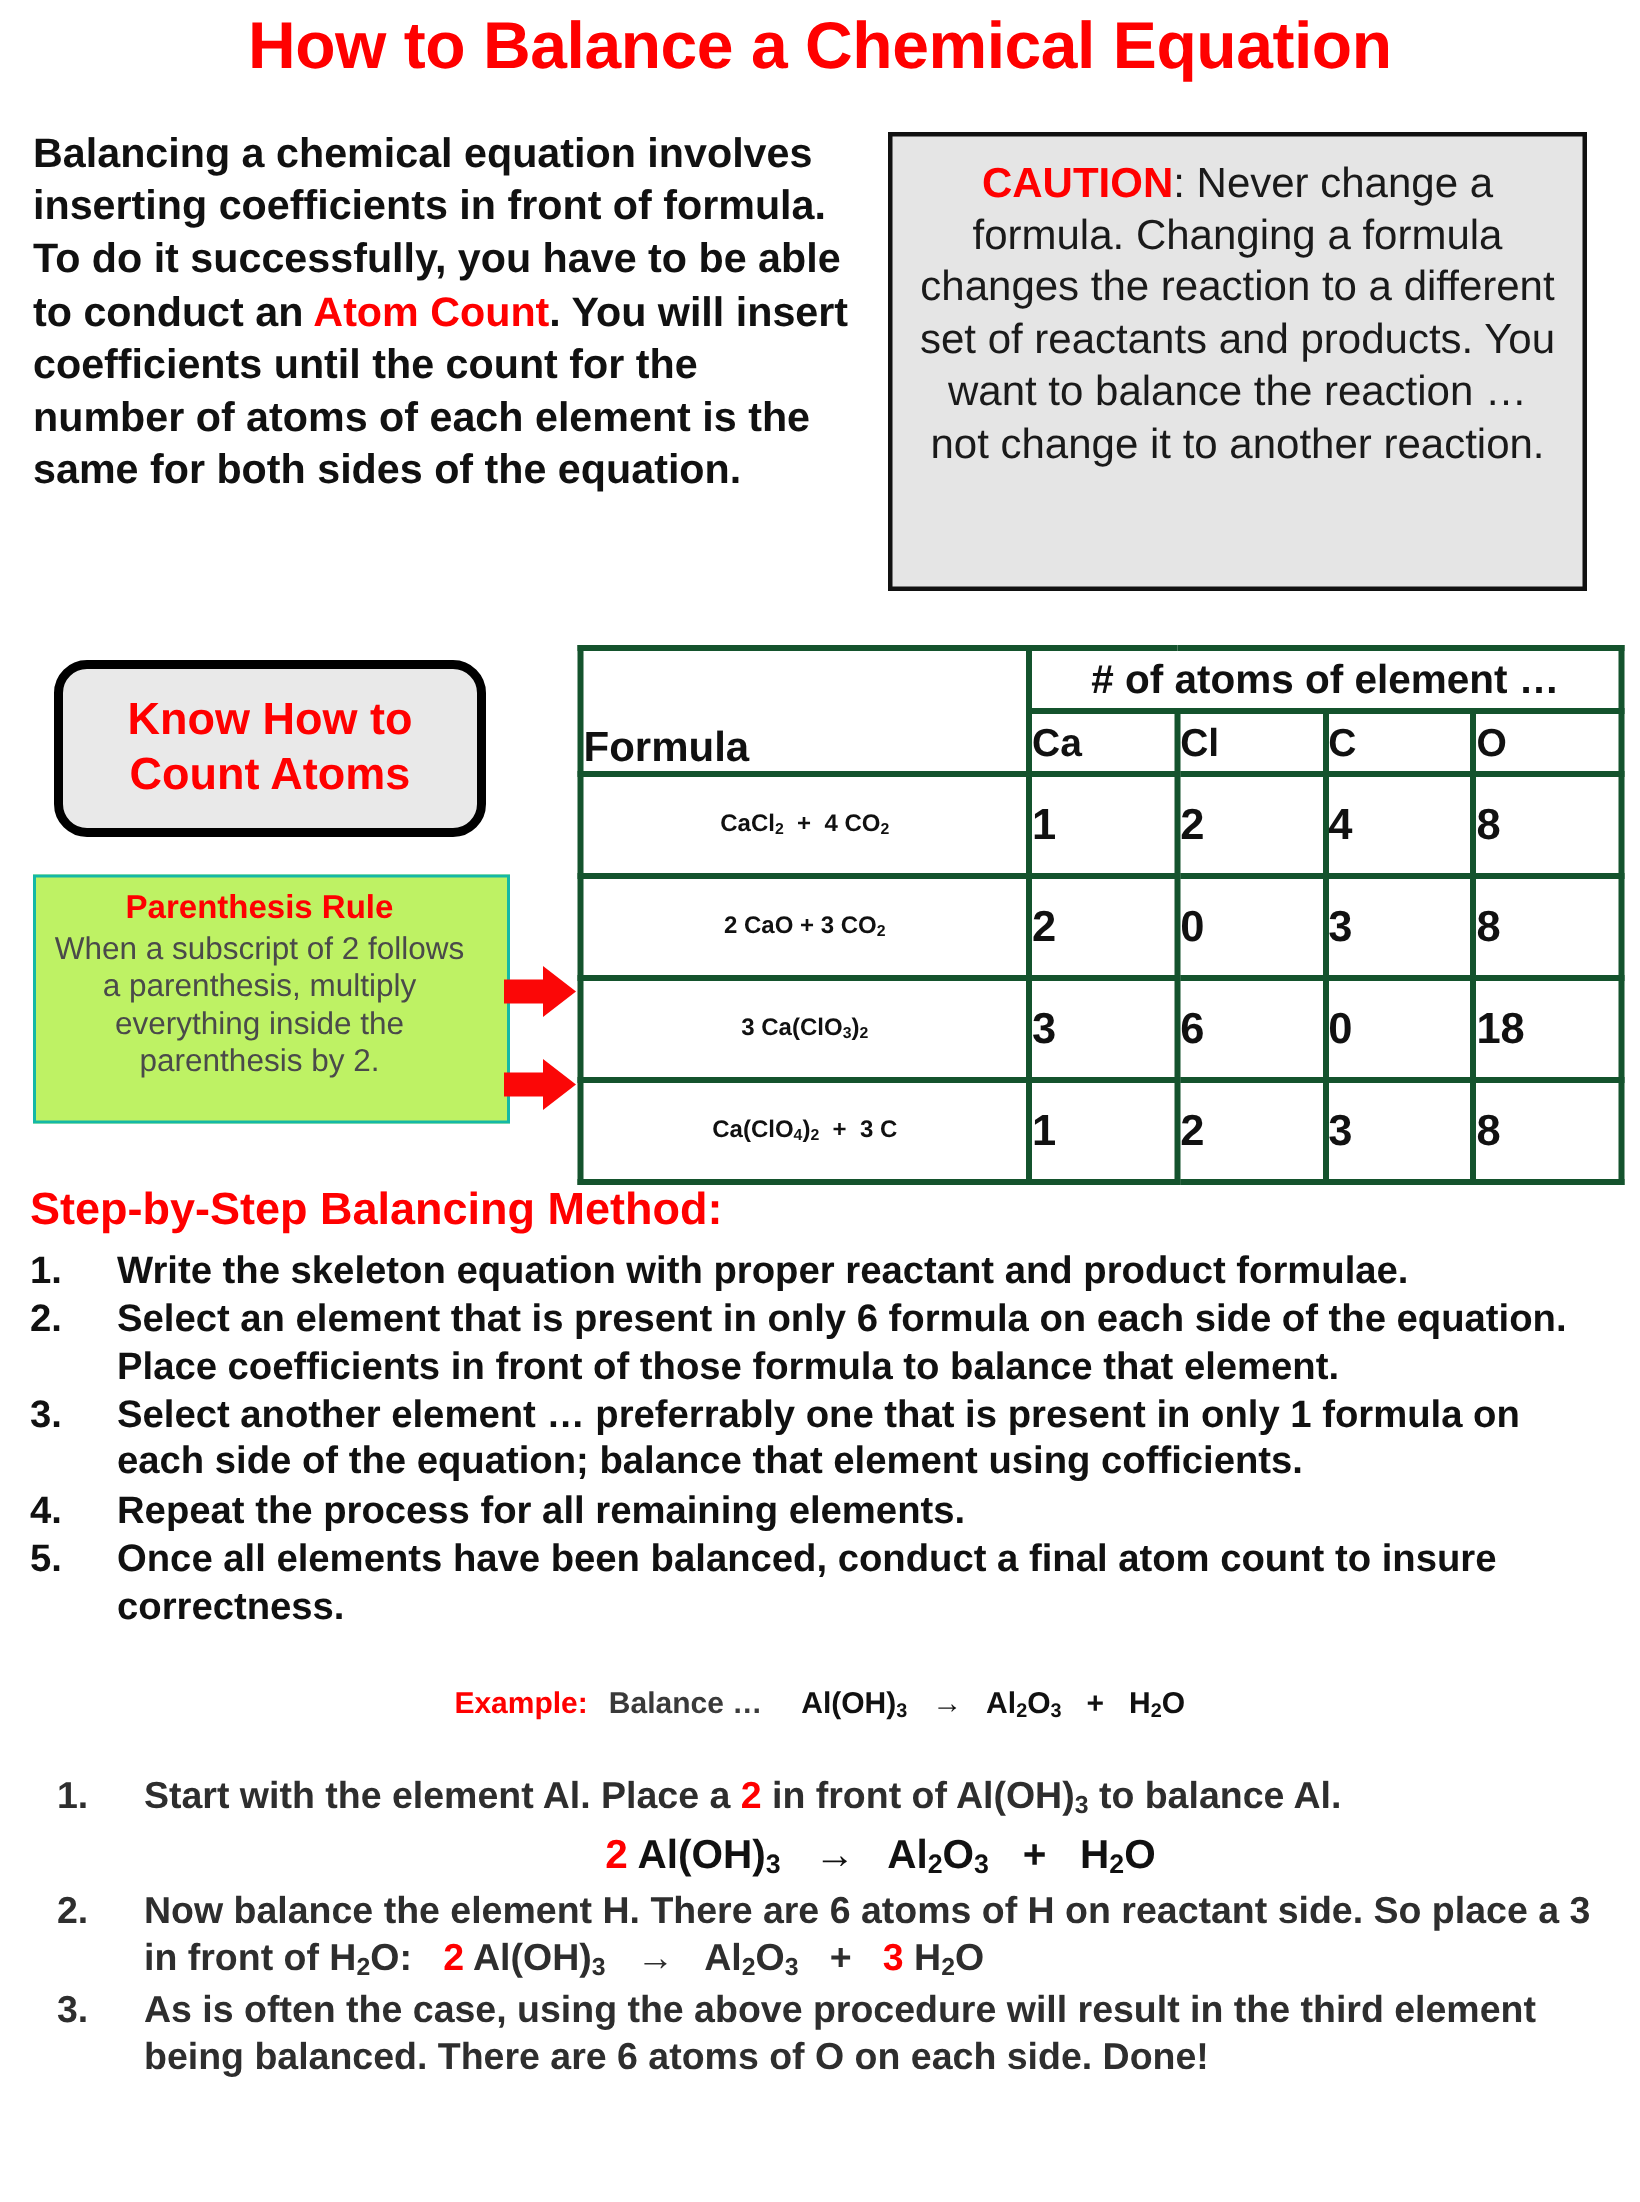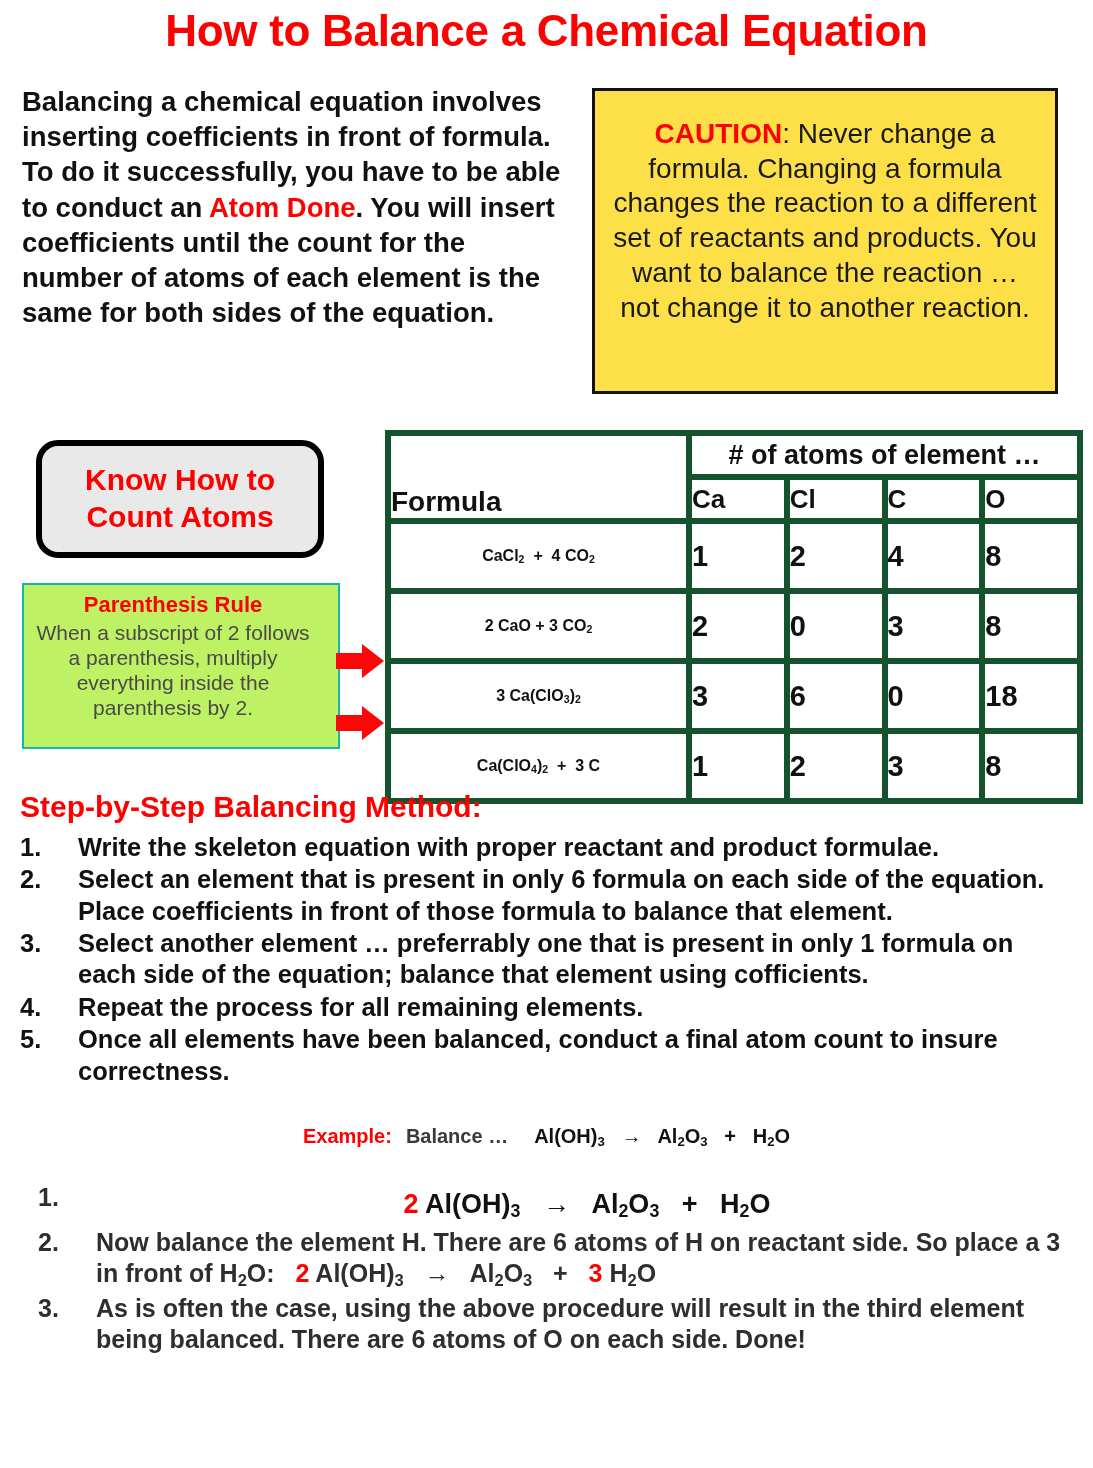--- a/index.html
+++ b/index.html
@@ -33,23 +33,23 @@
     font-weight:bold;
     line-height:1.28;
     color:#111111;
   }
   .intro .hl{color:#ff0000;}
 
   
   .caution-box{
     position:absolute;left:592px;top:88px;width:466px;height:306px;
     border:3px solid #111111;
-    background:#fde047;
+    background:#e5e5e5;
     box-sizing:border-box;
-    padding:26px 14px 0 14px;
+    padding:14px 14px 0 14px;
   }
   .caution-text{
     font-size:28px;
     line-height:1.24;
     text-align:center;
     color:#1a1a1a;
   }
   .caution-text .cw{color:#ff0000;font-weight:bold;}
 
   
@@ -90,21 +90,21 @@
     border-left:22px solid #fb0707;
   }
 
   
   .atoms-table{
     position:absolute;left:385px;top:430px;width:698px;
     border-collapse:collapse;
     table-layout:fixed;
   }
   .atoms-table td,.atoms-table th{
-    border:6px solid #14532d;
+    border:4px solid #14532d;
     padding:0;
     font-weight:bold;
     color:#111111;
   }
   .atoms-table .c-formula{width:295px;margin-left:16px;}
   .atoms-table .c-el{width:100px;text-align:left;}
   .th-span{
     height:38px;font-size:27px;text-align:center;vertical-align:middle;
     border-bottom:3px solid #000000;
   }
@@ -154,21 +154,21 @@
   sub{font-size:0.66em;vertical-align:-0.22em;}
 </style>
 </head>
 <body>
 
 <div class="page">
 
   <div class="title">How to Balance a Chemical Equation</div>
 
   <div class="intro">
-    <span>Balancing a chemical equation involves inserting coefficients in front of formula. To do it successfully, you have to be able to conduct an </span><span class="hl">Atom Done</span><span>. You will insert coefficients until the count for the number of atoms of each element is the same for both sides of the equation.</span>
+    <span>Balancing a chemical equation involves inserting coefficients in front of formula. To do it successfully, you have to be able to conduct an </span><span class="hl">Atom Count</span><span>. You will insert coefficients until the count for the number of atoms of each element is the same for both sides of the equation.</span>
   </div>
 
   <div class="caution-box">
     <div class="caution-text">
       <span class="cw">CAUTION</span><span>: Never change a formula. Changing a formula changes the reaction to a different set of reactants and products. You want to balance the reaction … not change it to another reaction.</span>
     </div>
   </div>
 
   <div class="know-box">
     <div class="know-text">
@@ -261,20 +261,21 @@
   </div>
 
   <div class="example-line">
     <span class="ex-word">Example:</span><span class="sp-s"></span><span class="ex-balance">Balance …</span><span class="sp"></span><span class="ex-eq">Al(OH)<sub>3</sub> &nbsp; → &nbsp; Al<sub>2</sub>O<sub>3</sub> &nbsp; + &nbsp; H<sub>2</sub>O</span>
   </div>
 
   <div class="ex-steps">
     <div class="ex-row">
       <div class="ex-num">1.</div>
       <div class="ex-body">
+        <div>Start with the element Al. Place a <span class="red">2</span> in front of Al(OH)<sub>3</sub> to balance Al.</div>
         <div class="ex-eqline"><span class="red">2</span> Al(OH)<sub>3</sub> &nbsp; → &nbsp; Al<sub>2</sub>O<sub>3</sub> &nbsp; + &nbsp; H<sub>2</sub>O</div>
       </div>
     </div>
     <div class="ex-row">
       <div class="ex-num">2.</div>
       <div class="ex-body">
         <div>Now balance the element H. There are 6 atoms of H on reactant side. So place a 3 in front of H<sub>2</sub>O: &nbsp; <span class="red">2</span> Al(OH)<sub>3</sub> &nbsp; → &nbsp; Al<sub>2</sub>O<sub>3</sub> &nbsp; + &nbsp; <span class="red">3</span> H<sub>2</sub>O</div>
       </div>
     </div>
     <div class="ex-row">

